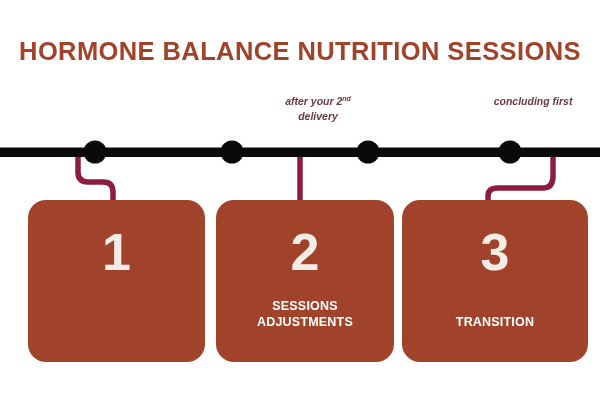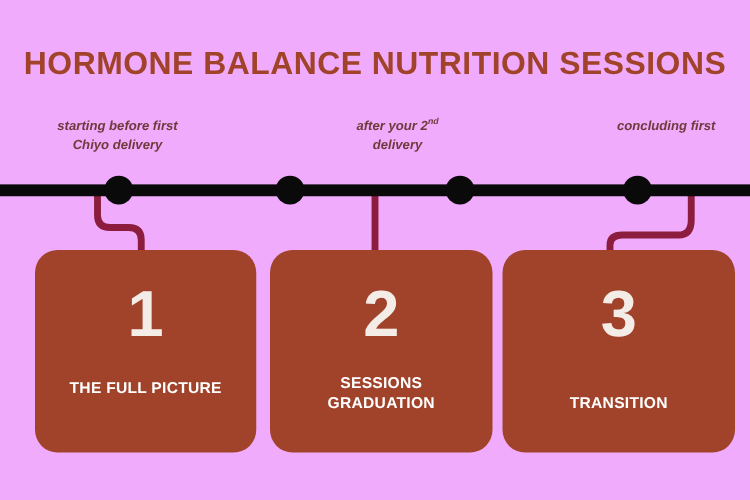--- a/index.html
+++ b/index.html
@@ -11,21 +11,21 @@
     width: 600px;
     height: 400px;
     overflow: hidden;
     font-family: "Liberation Sans", sans-serif;
     background: #d2acd5;
   }
   #infographic {
     position: relative;
     width: 600px;
     height: 400px;
-    background: #f0abfc;
+    background: #ffffff;
     overflow: hidden;
   }
 
   
   #title {
     position: absolute;
     left: 0;
     top: 37px;
     width: 600px;
     text-align: center;
@@ -118,24 +118,20 @@
   }
   #card-1 .card-label { margin-top: 24px; }
 </style>
 </head>
 <body>
 
 <div id="infographic">
 
   <div id="title">HORMONE BALANCE NUTRITION SESSIONS</div>
 
-  <div class="annotation" id="annotation-1">
-    <span>starting before first</span><br>
-    <span>Chiyo delivery</span>
-  </div>
 
   <div class="annotation" id="annotation-2">
     <span>after your 2</span><sup>nd</sup><br>
     <span>delivery</span>
   </div>
 
   <div class="annotation" id="annotation-3">
     <span>concluding first</span><br>
   </div>
 
@@ -150,30 +146,27 @@
     <rect x="0" y="147.5" width="600" height="9.5" fill="#0a0a0a"></rect>
 
     <circle cx="95" cy="152" r="11.5" fill="#0a0a0a"></circle>
     <circle cx="232" cy="152" r="11.5" fill="#0a0a0a"></circle>
     <circle cx="368" cy="152" r="11.5" fill="#0a0a0a"></circle>
     <circle cx="510" cy="152" r="11.5" fill="#0a0a0a"></circle>
   </svg>
 
   <div class="card" id="card-1">
     <div class="card-number">1</div>
-    <div class="card-label">
-      <span>THE FULL PICTURE</span>
-    </div>
   </div>
 
   <div class="card" id="card-2">
     <div class="card-number">2</div>
     <div class="card-label">
       <span>SESSIONS</span><br>
-      <span>GRADUATION</span>
+      <span>ADJUSTMENTS</span>
     </div>
   </div>
 
   <div class="card" id="card-3">
     <div class="card-number">3</div>
     <div class="card-label">
       <br>
       <span>TRANSITION</span>
     </div>
   </div>

